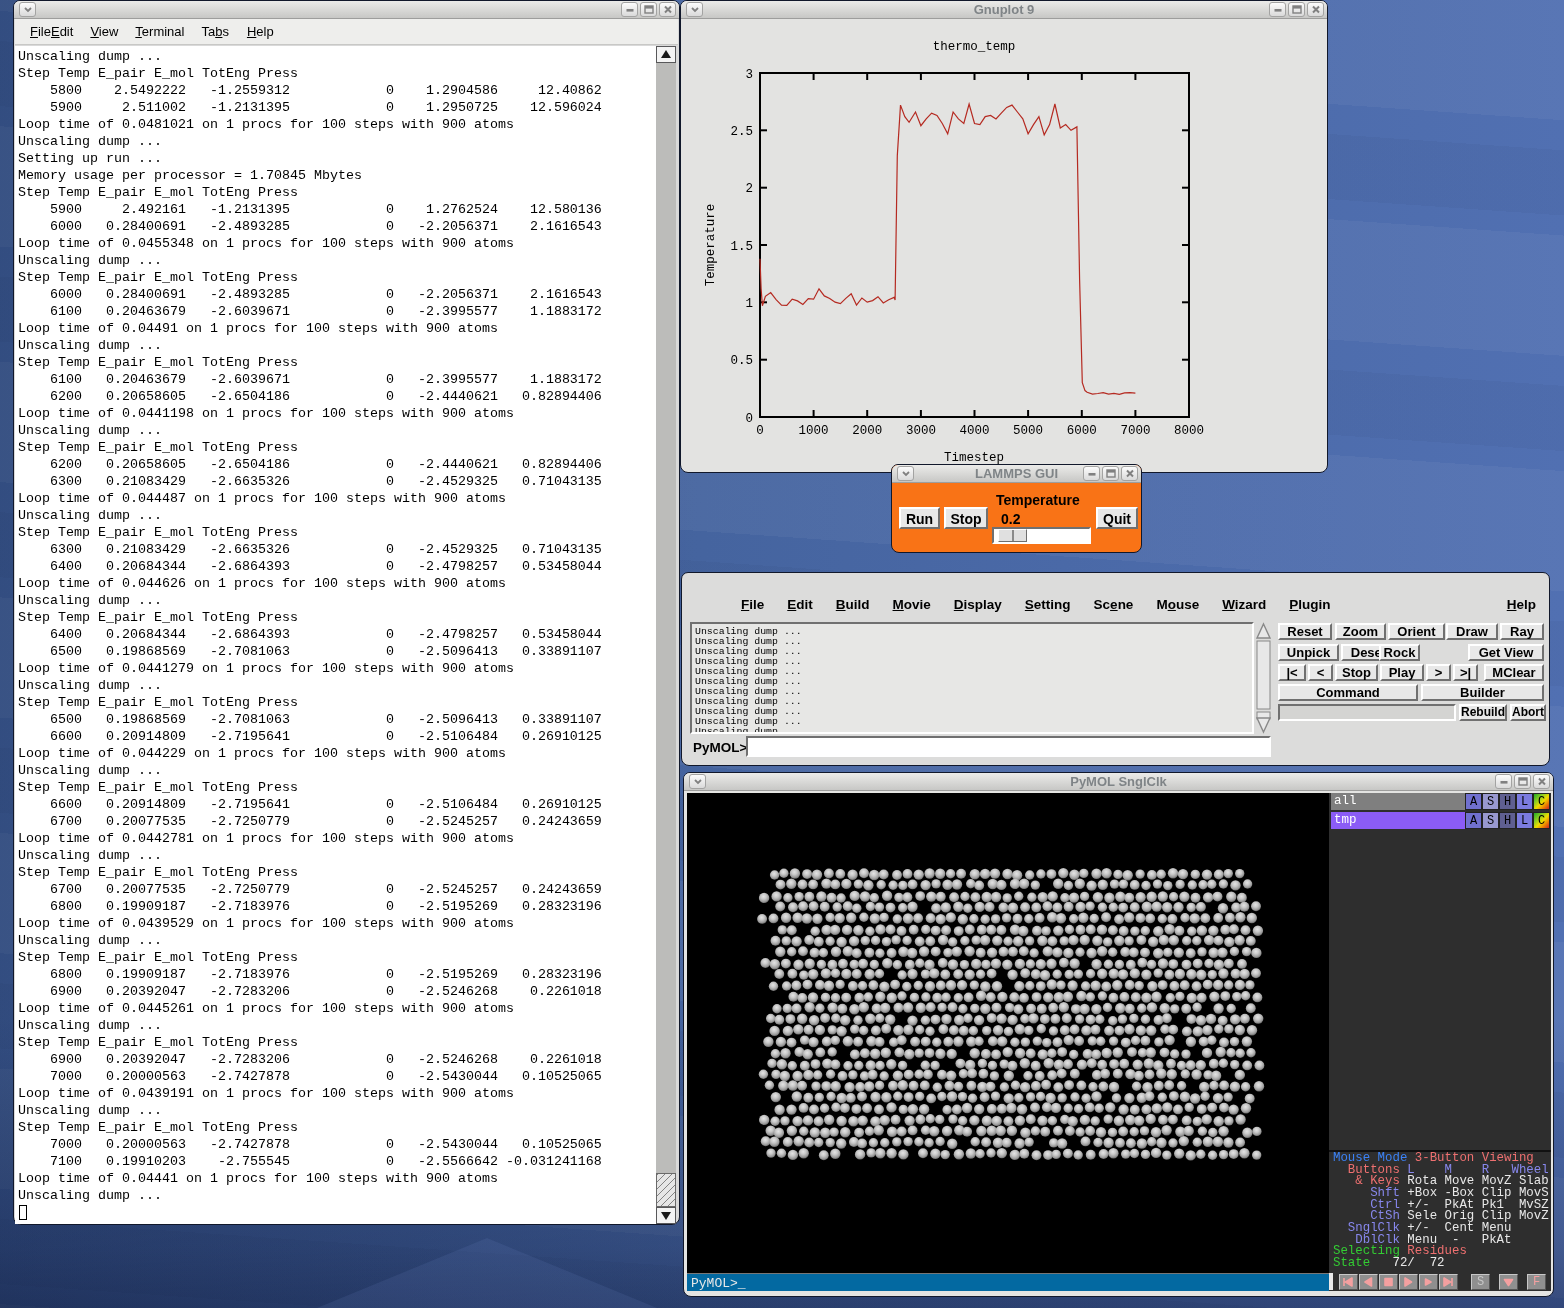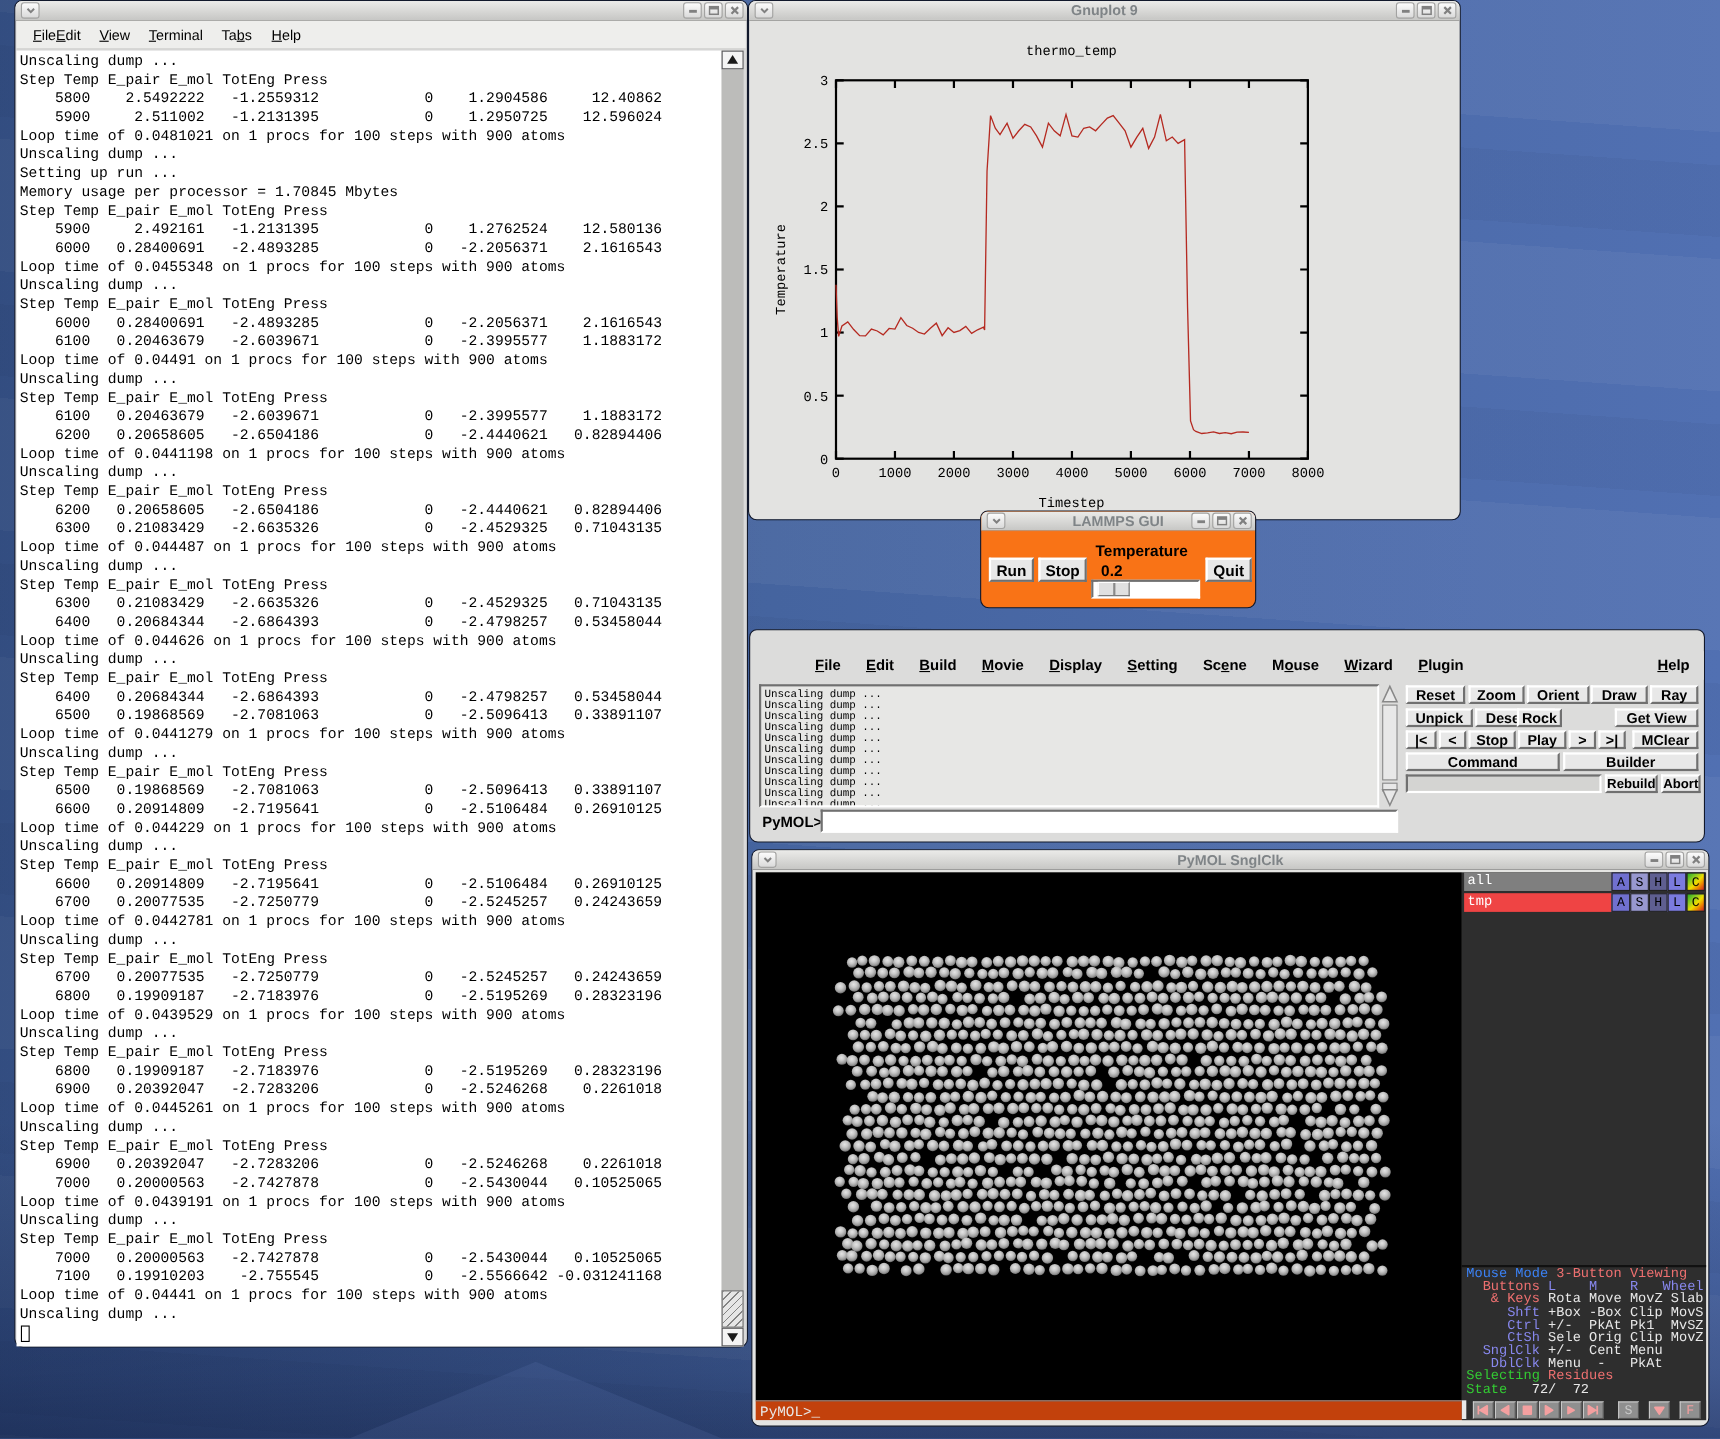--- a/index.html
+++ b/index.html
@@ -1462,31 +1462,31 @@
 <use href="#sp0" x="479.8" y="362.1"></use>
 <use href="#sp2" x="492.2" y="360.6"></use>
 <use href="#sp2" x="503.7" y="362.4"></use>
 <use href="#sp0" x="513.8" y="361.3"></use>
 <use href="#sp0" x="525.6" y="362.3"></use>
 <use href="#sp0" x="536.6" y="361.6"></use>
 <use href="#sp1" x="546.7" y="361.1"></use>
 <use href="#sp2" x="557.4" y="360.3"></use>
 <use href="#sp0" x="569.7" y="362.1"></use>
 </svg></div>
-<div style="position:absolute; left:3px; top:500px; width:642px; height:18px; background:#c2410c; border-top:1px solid #777;text-decoration:underline;">
+<div style="position:absolute; left:3px; top:500px; width:642px; height:18px; background:#0369a1; border-top:1px solid #777;text-decoration:underline;">
 <div class="mono" style="position:absolute; left:4px; top:2px; font-size:13px; color:#e8e8e8;">PyMOL&gt;_</div>
     </div>
 <div style="position:absolute; left:645px; top:20px; width:222px; height:498px; background:#2e2e2e;">
 <div class="mono" style="position:absolute; left:2px; top:0px; width:134px; height:17px; background:#7f7f7f; color:#fff; font-size:12.5px; line-height:16px; padding-left:3px;">all</div>
 <div class="mono" style="position:absolute; left:136px; top:0px; width:17px; height:17px; background:#7070cf; color:#000; font-size:12px; text-align:center; line-height:17px; border:1px solid #222;">A</div>
       <div class="mono" style="position:absolute; left:153px; top:0px; width:17px; height:17px; background:#9898cf; color:#000; font-size:12px; text-align:center; line-height:17px; border:1px solid #222;">S</div>
       <div class="mono" style="position:absolute; left:170px; top:0px; width:17px; height:17px; background:#5f5f91; color:#000; font-size:12px; text-align:center; line-height:17px; border:1px solid #222;">H</div>
       <div class="mono" style="position:absolute; left:187px; top:0px; width:17px; height:17px; background:#7b7bdf; color:#000; font-size:12px; text-align:center; line-height:17px; border:1px solid #222;">L</div>
       <div class="mono" style="position:absolute; left:204px; top:0px; width:17px; height:17px; background:linear-gradient(135deg,#22aa22 0%,#88cc22 30%,#eedd00 55%,#ee8800 75%,#cc2222 100%); color:#000; font-size:12px; text-align:center; line-height:17px; border:1px solid #222;">C</div>
-<div class="mono" style="position:absolute; left:2px; top:19px; width:134px; height:17px; background:#ef4444; color:#fff; font-size:12.5px; line-height:16px; padding-left:3px;">tmp</div>
+<div class="mono" style="position:absolute; left:2px; top:19px; width:134px; height:17px; background:#8b5cf6; color:#fff; font-size:12.5px; line-height:16px; padding-left:3px;">tmp</div>
 <div class="mono" style="position:absolute; left:136px; top:19px; width:17px; height:17px; background:#7070cf; color:#000; font-size:12px; text-align:center; line-height:17px; border:1px solid #222;">A</div>
       <div class="mono" style="position:absolute; left:153px; top:19px; width:17px; height:17px; background:#9898cf; color:#000; font-size:12px; text-align:center; line-height:17px; border:1px solid #222;">S</div>
       <div class="mono" style="position:absolute; left:170px; top:19px; width:17px; height:17px; background:#5f5f91; color:#000; font-size:12px; text-align:center; line-height:17px; border:1px solid #222;">H</div>
       <div class="mono" style="position:absolute; left:187px; top:19px; width:17px; height:17px; background:#7b7bdf; color:#000; font-size:12px; text-align:center; line-height:17px; border:1px solid #222;">L</div>
       <div class="mono" style="position:absolute; left:204px; top:19px; width:17px; height:17px; background:linear-gradient(135deg,#22aa22 0%,#88cc22 30%,#eedd00 55%,#ee8800 75%,#cc2222 100%); color:#000; font-size:12px; text-align:center; line-height:17px; border:1px solid #222;">C</div>
 <div style="position:absolute; left:0; top:357px; width:222px; height:2px; background:#111;"></div>
 <pre class="mono" style="position:absolute; left:4px; top:360px; font-size:12.4px; line-height:11.65px;"><span style="color:#3b82f6">Mouse Mode </span><span style="color:#ee7070">3-Button Viewing</span>
 <span style="color:#ee7070">  Buttons </span><span style="color:#8888ee">L    M    R   Wheel</span>
 <span style="color:#ee7070">   &amp; Keys </span><span style="color:#e8e8e8">Rota Move MovZ Slab</span>
 <span style="color:#8888ee">     Shft </span><span style="color:#e8e8e8">+Box -Box Clip MovS</span>

